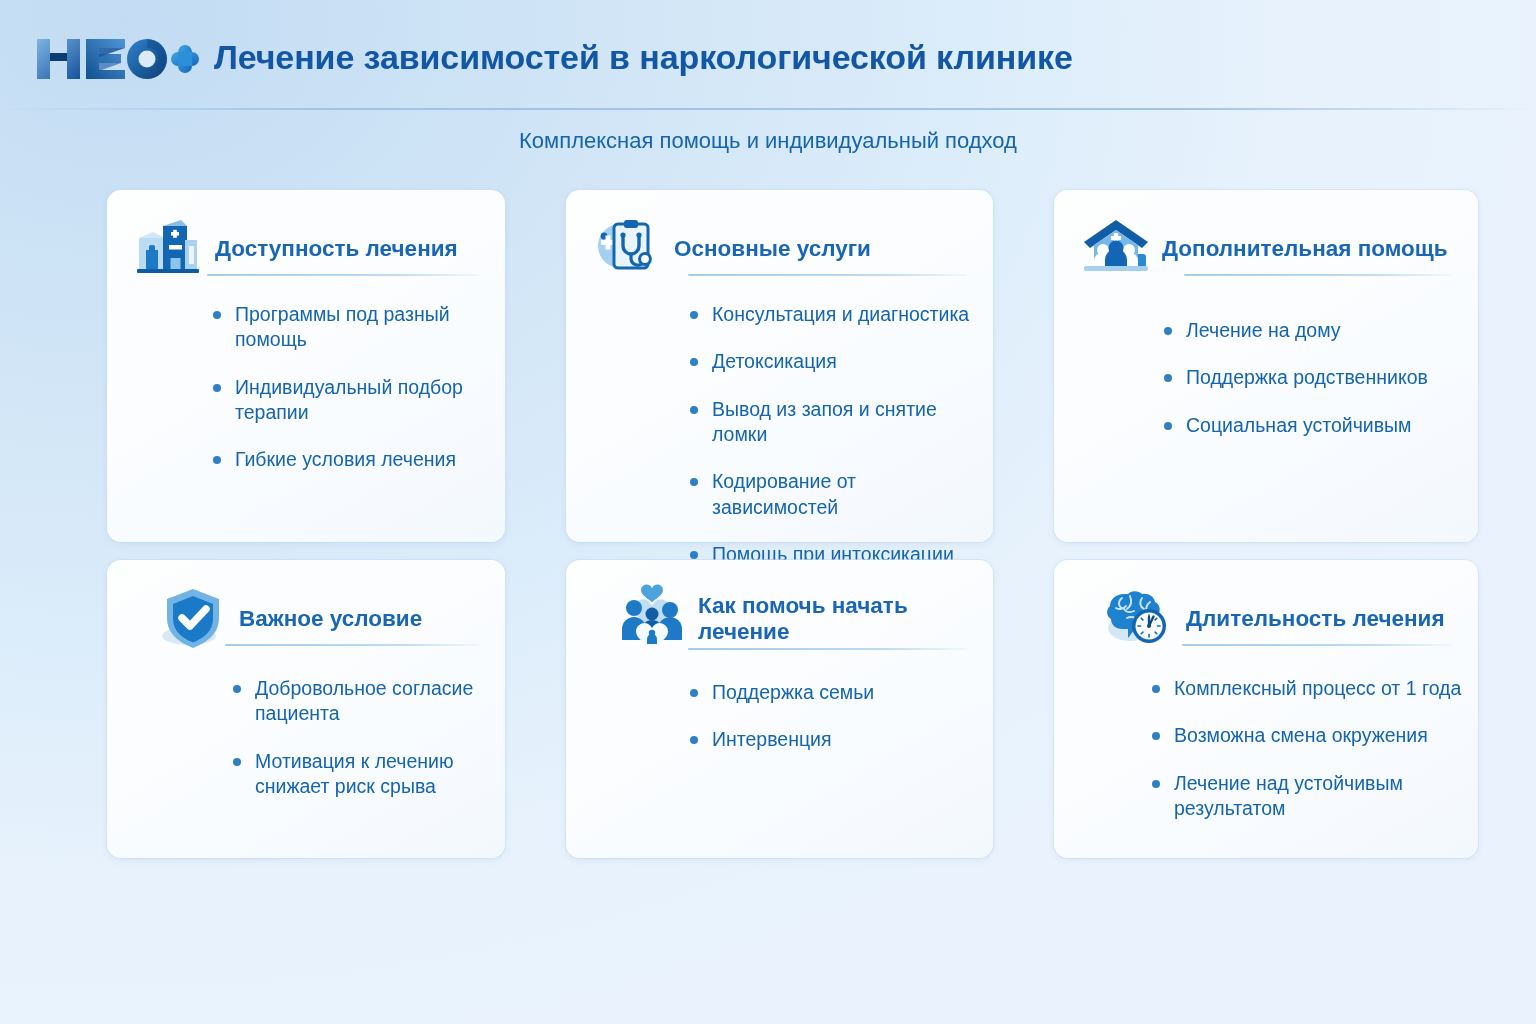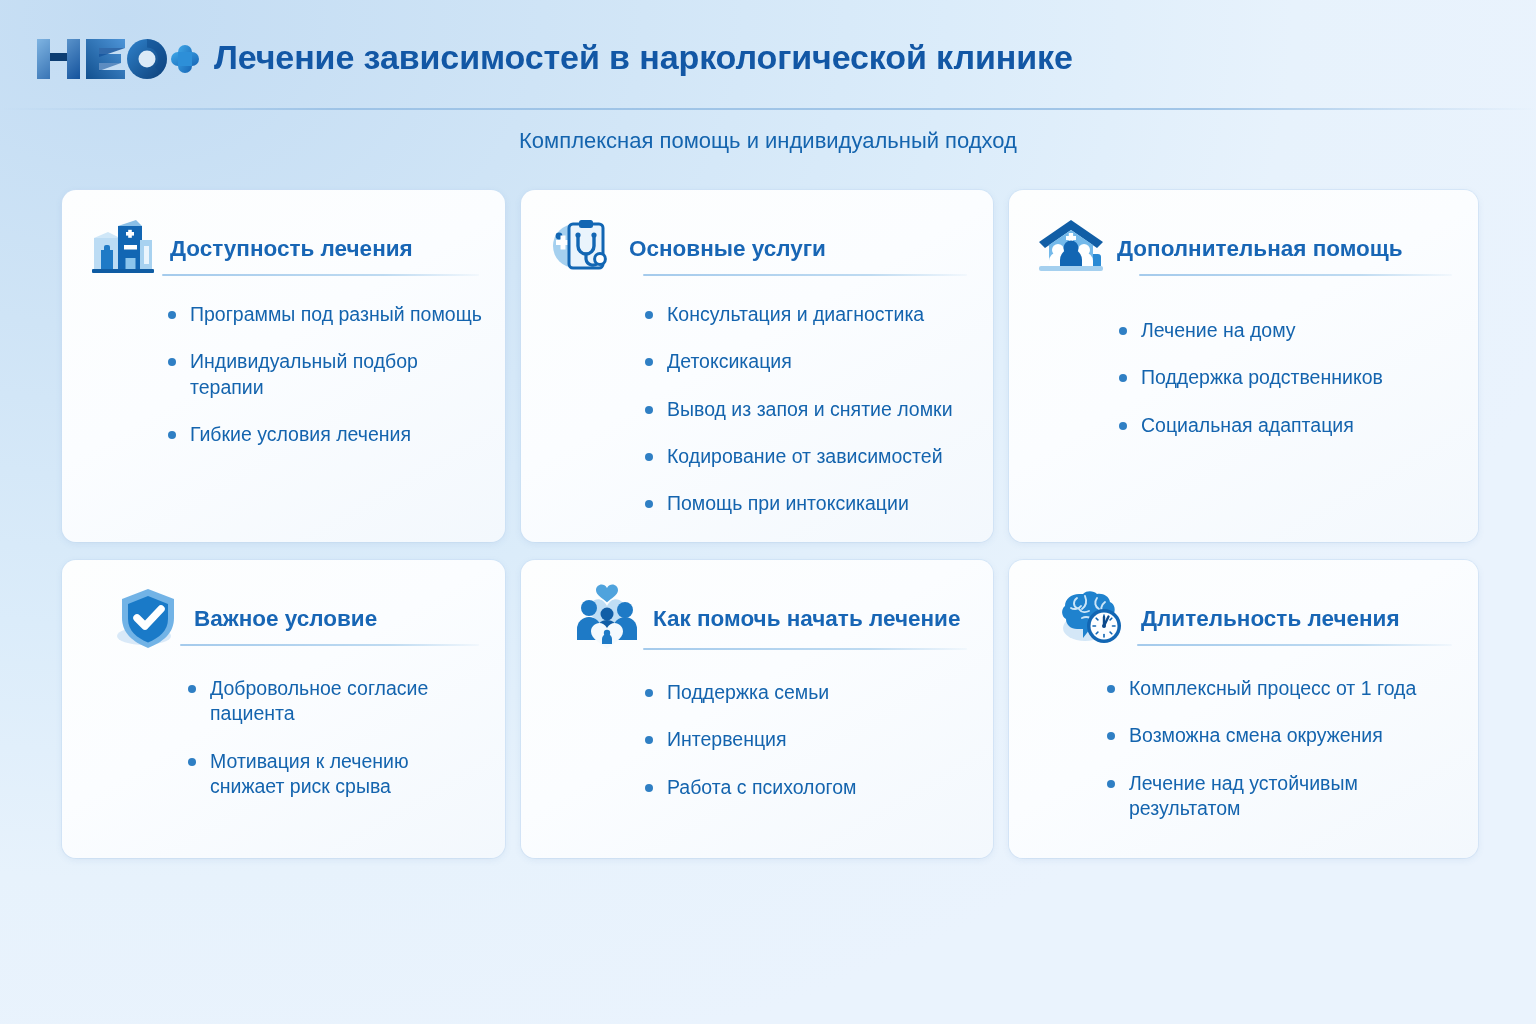--- a/index.html
+++ b/index.html
@@ -37,20 +37,21 @@
   .grid{
     position:absolute;left:62px;top:190px;width:1406px;
     display:grid;grid-template-columns:443px 472px 469px;
     column-gap:16px;row-gap:18px;
   }
   .card{
     position:relative;border-radius:14px;
     background:linear-gradient(150deg,#fdfefe 0%,#fbfdff 45%,#f3f8fd 100%);
     box-shadow:0 2px 7px rgba(70,120,175,.10), 0 0 0 1px rgba(205,225,245,.55);
     padding:0;
+    margin-left:45px;
   }
   .card.r1{height:352px;}
   .card.r2{height:298px;padding-left:24px;}
   .card-head{
     position:relative;display:flex;align-items:center;
     padding:24px 26px 0 26px;min-height:68px;
   }
   .card-icon{
     flex:0 0 auto;width:72px;height:68px;position:relative;margin-right:10px;
   }
@@ -215,21 +216,21 @@
             <path d="M58 40 h5 a3 3 0 0 1 3 3 v8 a3 3 0 0 1 -3 3 h-5z" fill="#2a8ad4"></path>
             <rect x="4" y="52" width="64" height="5" rx="2" fill="#a5d0ef"></rect>
           </svg>
         </div>
         <div class="card-title">Дополнительная помощь</div>
       </div>
       <div class="card-rule"></div>
       <ul class="bullets">
         <li>Лечение на дому</li>
         <li>Поддержка родственников</li>
-        <li>Социальная адаптация</li>
+        <li>Социальная устойчивым</li>
       </ul>
     </div>
 
     <div class="card r2 c4">
       <div class="card-head">
         <div class="card-icon">
           <svg class="ic" viewBox="0 0 72 68">
             <ellipse cx="32" cy="52" rx="27" ry="9" fill="#cfe4f6" opacity=".8"></ellipse>
             <path d="M36 5 L62 15 v19 c0 15 -11 24 -26 30 c-15 -6 -26 -15 -26 -30 V15 z" fill="#72b3e6"></path>
             <path d="M36 12 L56 20 v15 c0 12 -9 19 -20 23.5 c-11 -4.5 -20 -11.5 -20 -23.5 V20 z" fill="#1a7ac8"></path>
@@ -261,21 +262,20 @@
             <circle cx="36" cy="49" r="3.2" fill="#1e7ac6"></circle>
             <path d="M31 60 v-5 a5 5 0 0 1 10 0 v5z" fill="#1e7ac6"></path>
           </svg>
         </div>
         <div class="card-title">Как помочь начать лечение</div>
       </div>
       <div class="card-rule"></div>
       <ul class="bullets">
         <li>Поддержка семьи</li>
         <li>Интервенция</li>
-        <li>Работа с психологом</li>
       </ul>
     </div>
 
     <div class="card r2 c6">
       <div class="card-head">
         <div class="card-icon">
           <svg class="ic" viewBox="0 0 72 68">
             <ellipse cx="26" cy="44" rx="22" ry="13" fill="#cfe4f6" opacity=".9"></ellipse>
             <path d="M20 10 c-8 0 -14 5 -14 12 c-4 3 -4 10 1 13 c0 6 5 10 11 10 l6 0 l0 9 l7 -9 l8 0 c9 0 15 -6 15 -14 c3 -4 2 -11 -3 -13 c-1 -6 -7 -9 -13 -8 c-3 -3 -10 -4 -14 0z" fill="#1f82ce"></path>
             <g fill="none" stroke="#cbe5f8" stroke-width="1.9" stroke-linecap="round">

